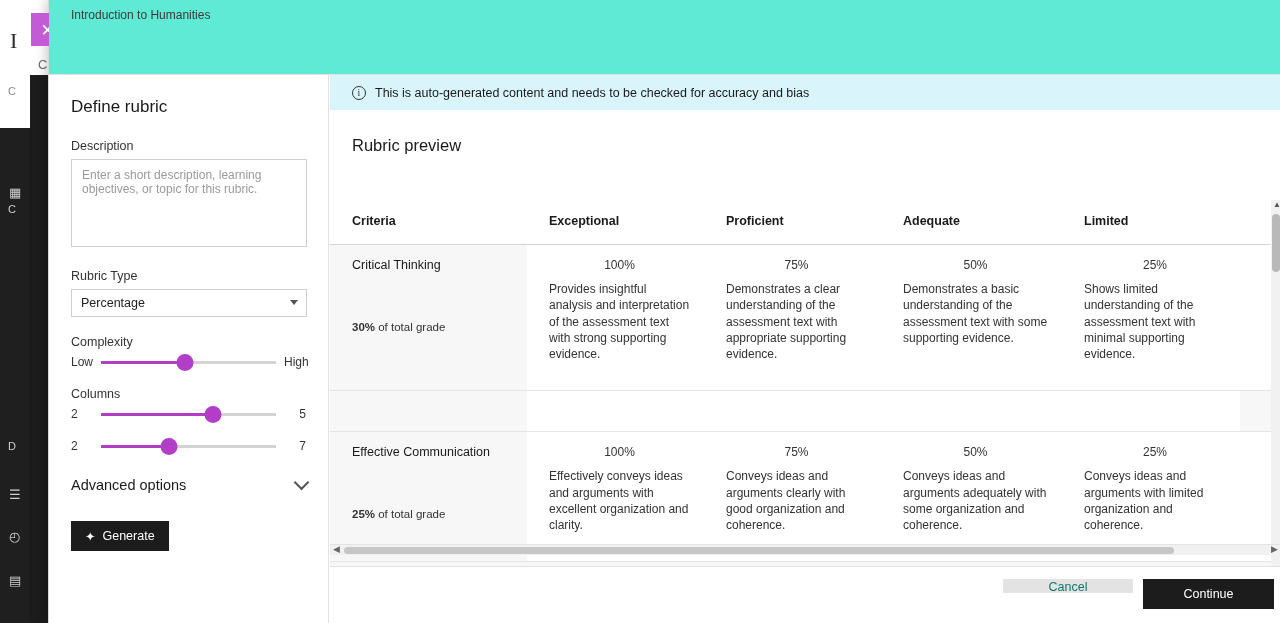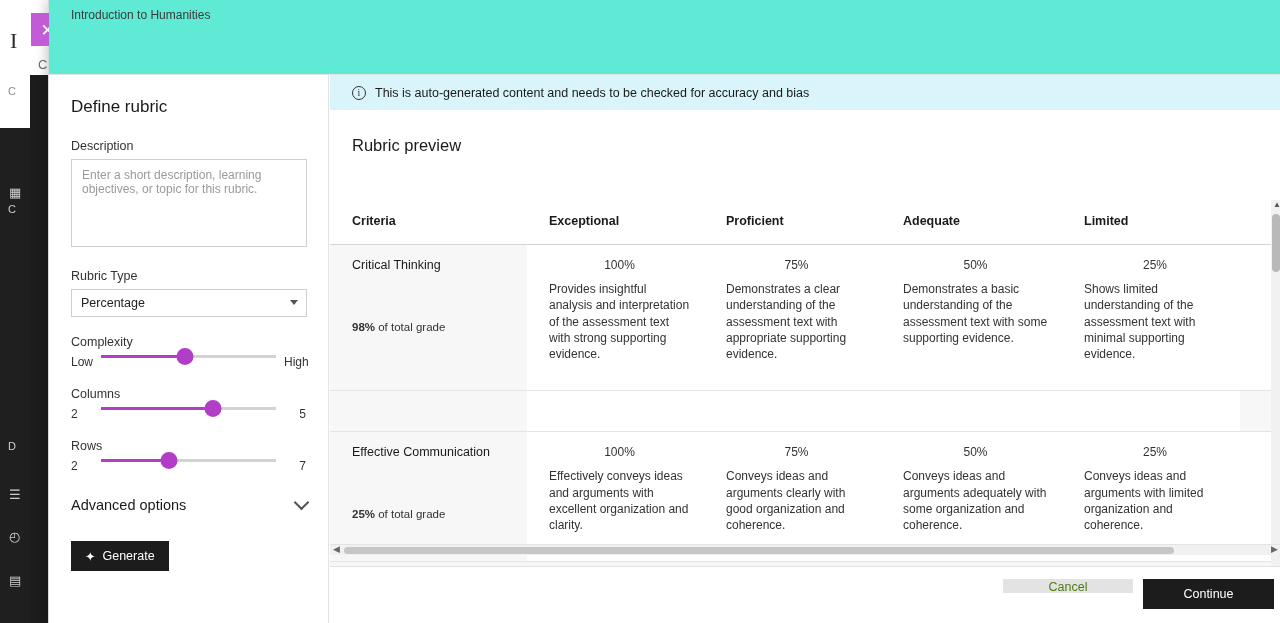--- a/index.html
+++ b/index.html
@@ -127,21 +127,21 @@
   }
   .caret {
     position: absolute; right: 8px; top: 10px;
     width: 0; height: 0;
     border-left: 4px solid transparent;
     border-right: 4px solid transparent;
     border-top: 5px solid #555;
   }
   .block { margin-top: 18px; }
   .slider-row {
-    display: flex; align-items: flex-start; gap: 8px; margin-top: 6px;
+    display: flex; align-items: center; gap: 8px; margin-top: 6px;
   }
   .slider-end {
     font-size: 12px; color: #333; width: 22px;
   }
   .slider-end.right { text-align: right; }
   .track {
     position: relative;
     flex: 1; height: 3px; background: #d3d3d3;
   }
   .track .fill {
@@ -261,21 +261,21 @@
   .footer {
     position: absolute; left: 281px; bottom: 0;
     width: 951px; height: 57px;
     background: #ffffff;
     border-top: 1px solid #e2e2e2;
   }
   .btn-cancel {
     position: absolute; right: 148px; top: 12px;
     width: 130px; height: 14px;
     background: #e3e3e3; border: none;
-    font-size: 12.5px; color: #4d7c0f; cursor: pointer;
+    font-size: 12.5px; color: #0f766e; cursor: pointer;
     font-family: "Liberation Sans", sans-serif;
   }
   .btn-continue {
     position: absolute; right: 7px; top: 12px;
     width: 131px; height: 30px;
     background: #1c1c1c; border: none;
     font-size: 12.5px; color: #ffffff; cursor: pointer;
     font-family: "Liberation Sans", sans-serif;
   }
 </style>
@@ -339,21 +339,20 @@
           <span class="slider-end">2</span>
           <span class="track">
             <span class="fill" style="width:64%"></span>
             <span class="knob" style="left:64%"></span>
           </span>
           <span class="slider-end right">5</span>
         </div>
       </div>
 
       <div class="block">
-        <label class="field-label">Rows</label>
         <div class="slider-row">
           <span class="slider-end">2</span>
           <span class="track">
             <span class="fill" style="width:39%"></span>
             <span class="knob" style="left:39%"></span>
           </span>
           <span class="slider-end right">7</span>
         </div>
       </div>
 
@@ -395,21 +394,21 @@
               <th>Limited</th>
               <th></th>
             </tr>
           </thead>
           <tbody>
 
             <tr>
               <td class="criteria-cell">
                 <div class="crit-name">Critical Thinking</div>
                 <div class="crit-weight">
-                  <b>98%</b><span> of total grade</span>
+                  <b>30%</b><span> of total grade</span>
                 </div>
               </td>
               <td>
                 <div class="pct">100%</div>
                 <div>Provides insightful analysis and interpretation of the assessment text with strong supporting evidence.</div>
               </td>
               <td>
                 <div class="pct">75%</div>
                 <div>Demonstrates a clear understanding of the assessment text with appropriate supporting evidence.</div>
               </td>

